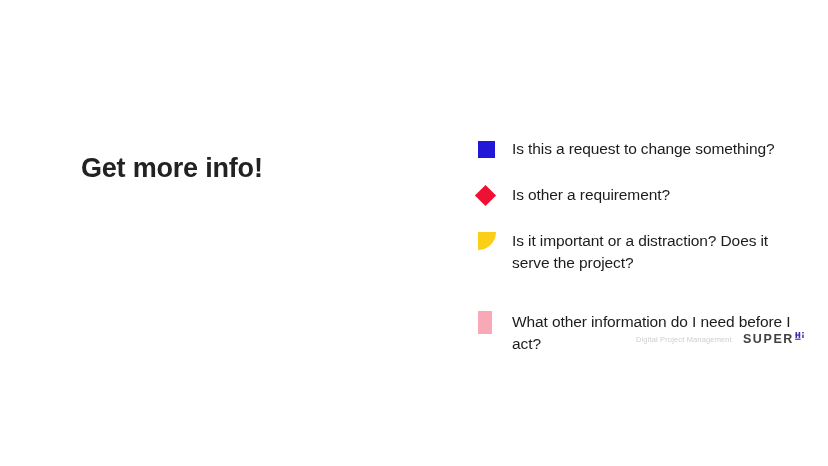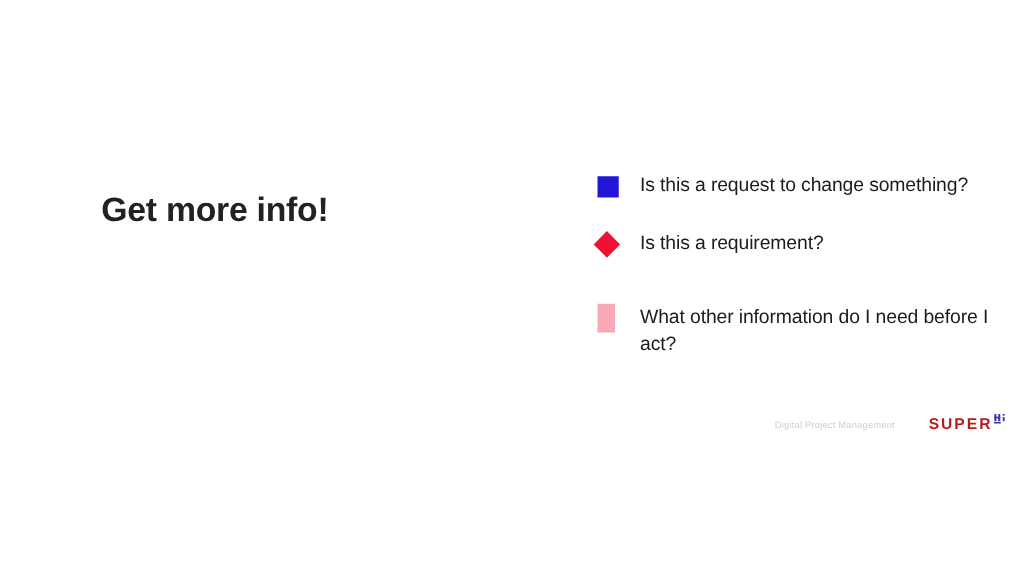--- a/index.html
+++ b/index.html
@@ -99,38 +99,38 @@
     background: #f9a8b5;
   }
 
   
   .footer {
     position: absolute;
     right: 22px;
     bottom: 14px;
     display: flex;
     align-items: center;
-    gap: 27px;
+    gap: 11px;
   }
   .footer-caption {
     font-size: 7.5px;
     color: #cfcfcf;
     letter-spacing: 0.15px;
     white-space: nowrap;
   }
   .brand-logo {
     display: flex;
     align-items: flex-start;
     color: #3b35a8;
   }
   .brand-word {
     font-size: 12.5px;
     font-weight: bold;
     letter-spacing: 1.6px;
-    color: #b91c1c;
+    color: #404040;
     line-height: 1;
   }
   .brand-mark {
     margin-left: 1px;
     margin-top: -3px;
     line-height: 1;
   }
 </style>
 </head>
 <body>
@@ -146,23 +146,29 @@
         <span class="shape-square"></span>
       </span>
       <span class="bullet-text">Is this a request to change something?</span>
     </div>
 
 
     <div class="bullet-row">
       <span class="bullet-marker">
         <span class="shape-diamond"></span>
       </span>
-      <span class="bullet-text">Is this a requirement?</span>
+      <span class="bullet-text">Is other a requirement?</span>
     </div>
 
+    <div class="bullet-row">
+      <span class="bullet-marker">
+        <span class="shape-quarter"></span>
+      </span>
+      <span class="bullet-text">Is it important or a distraction? Does it serve the project?</span>
+    </div>
 
     <div class="bullet-row">
       <span class="bullet-marker">
         <span class="shape-rect"></span>
       </span>
       <span class="bullet-text">What other information do I need before I act?</span>
     </div>
 
   </div>
 

